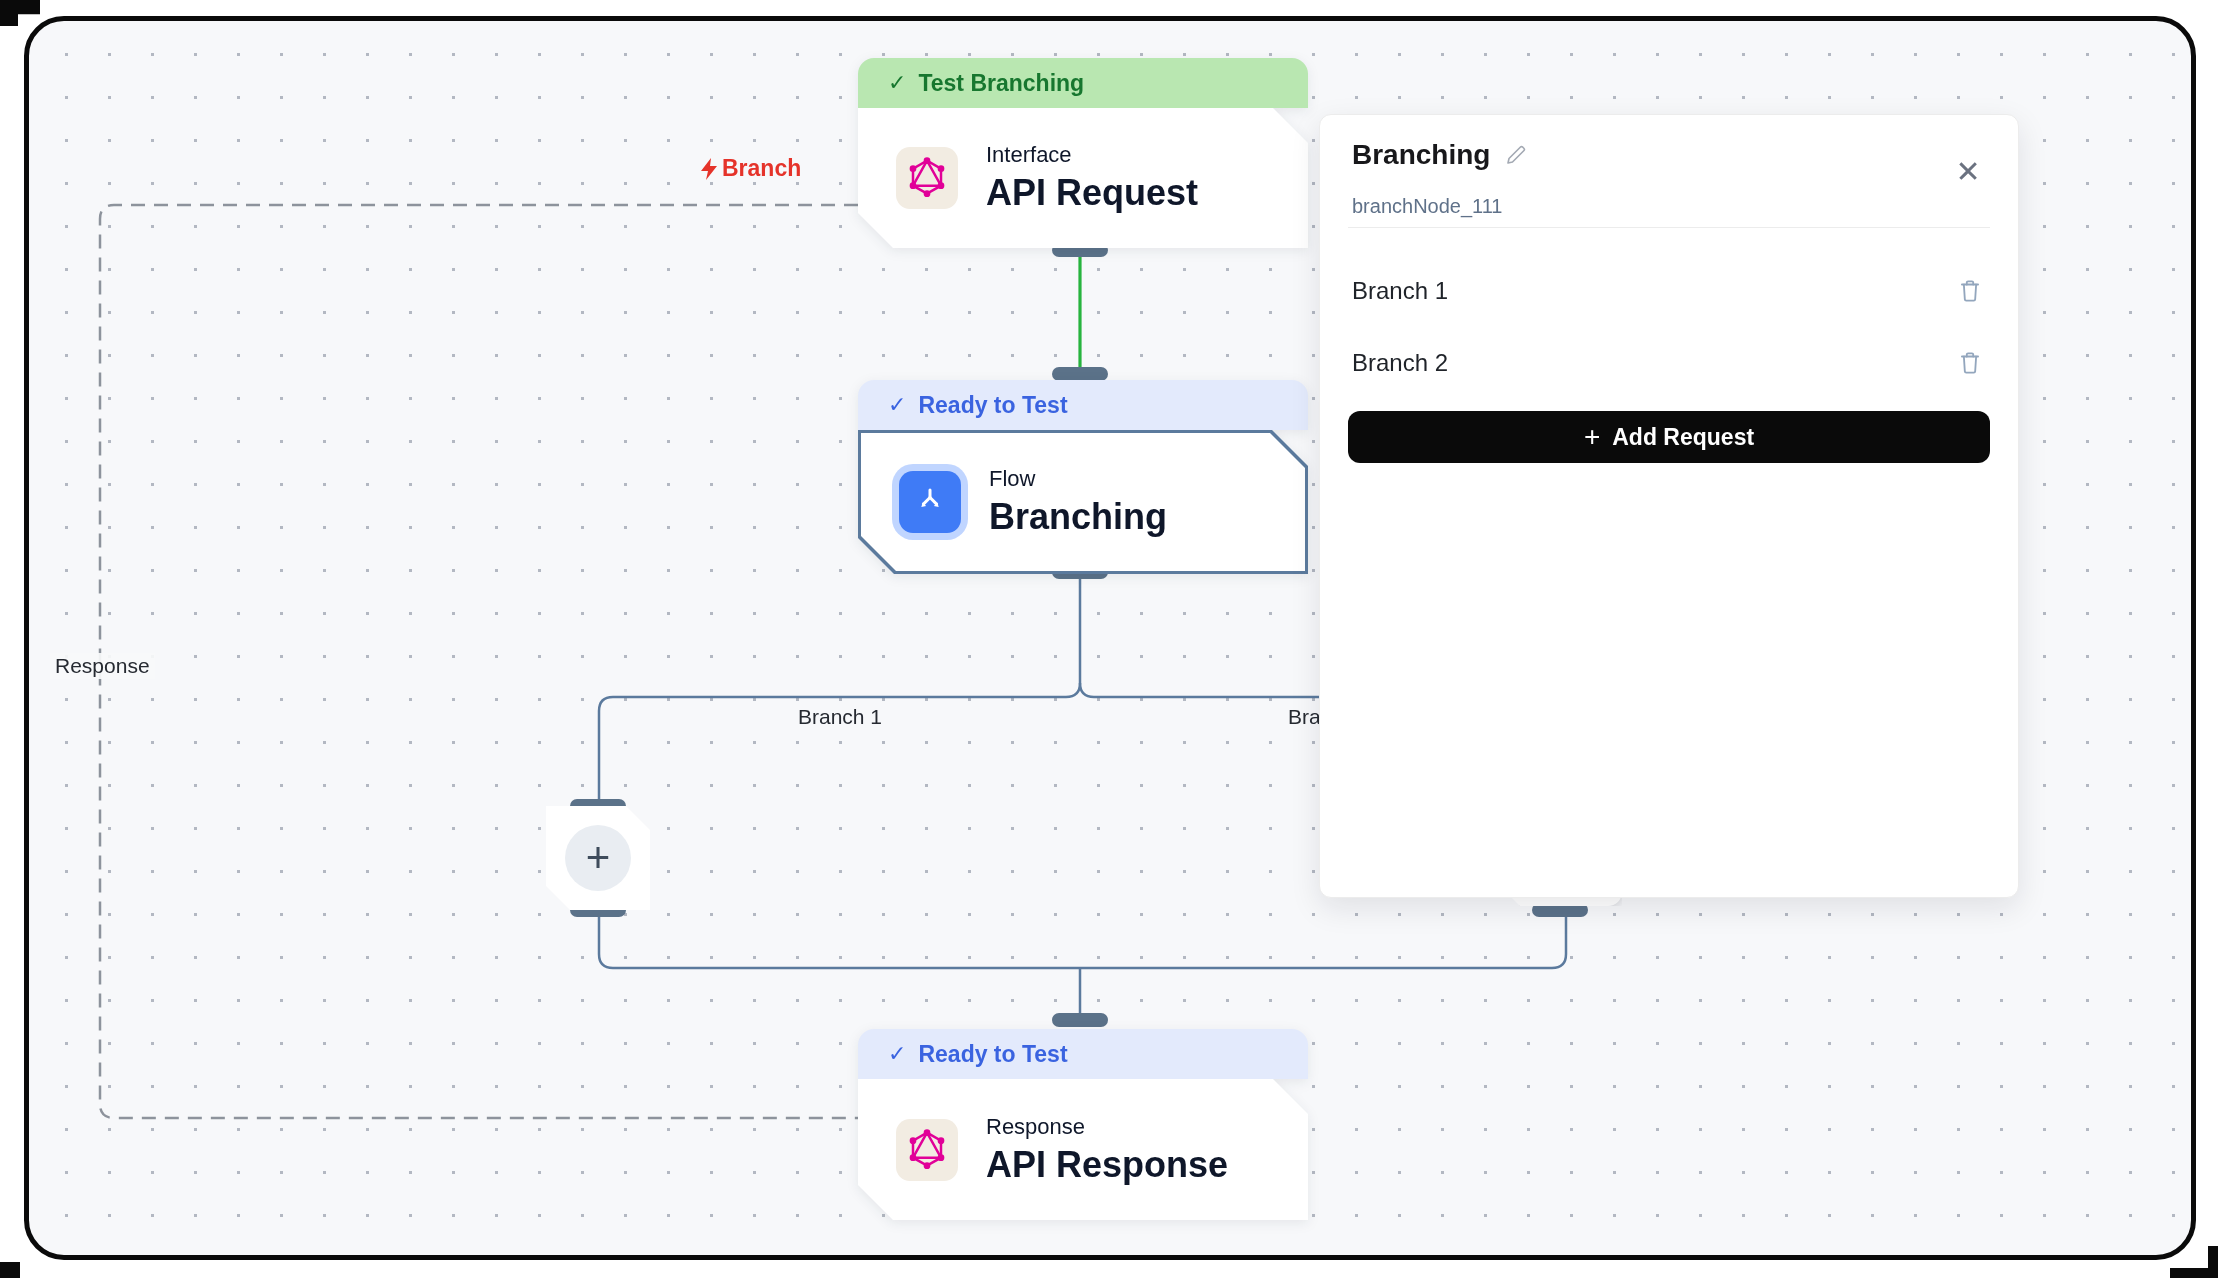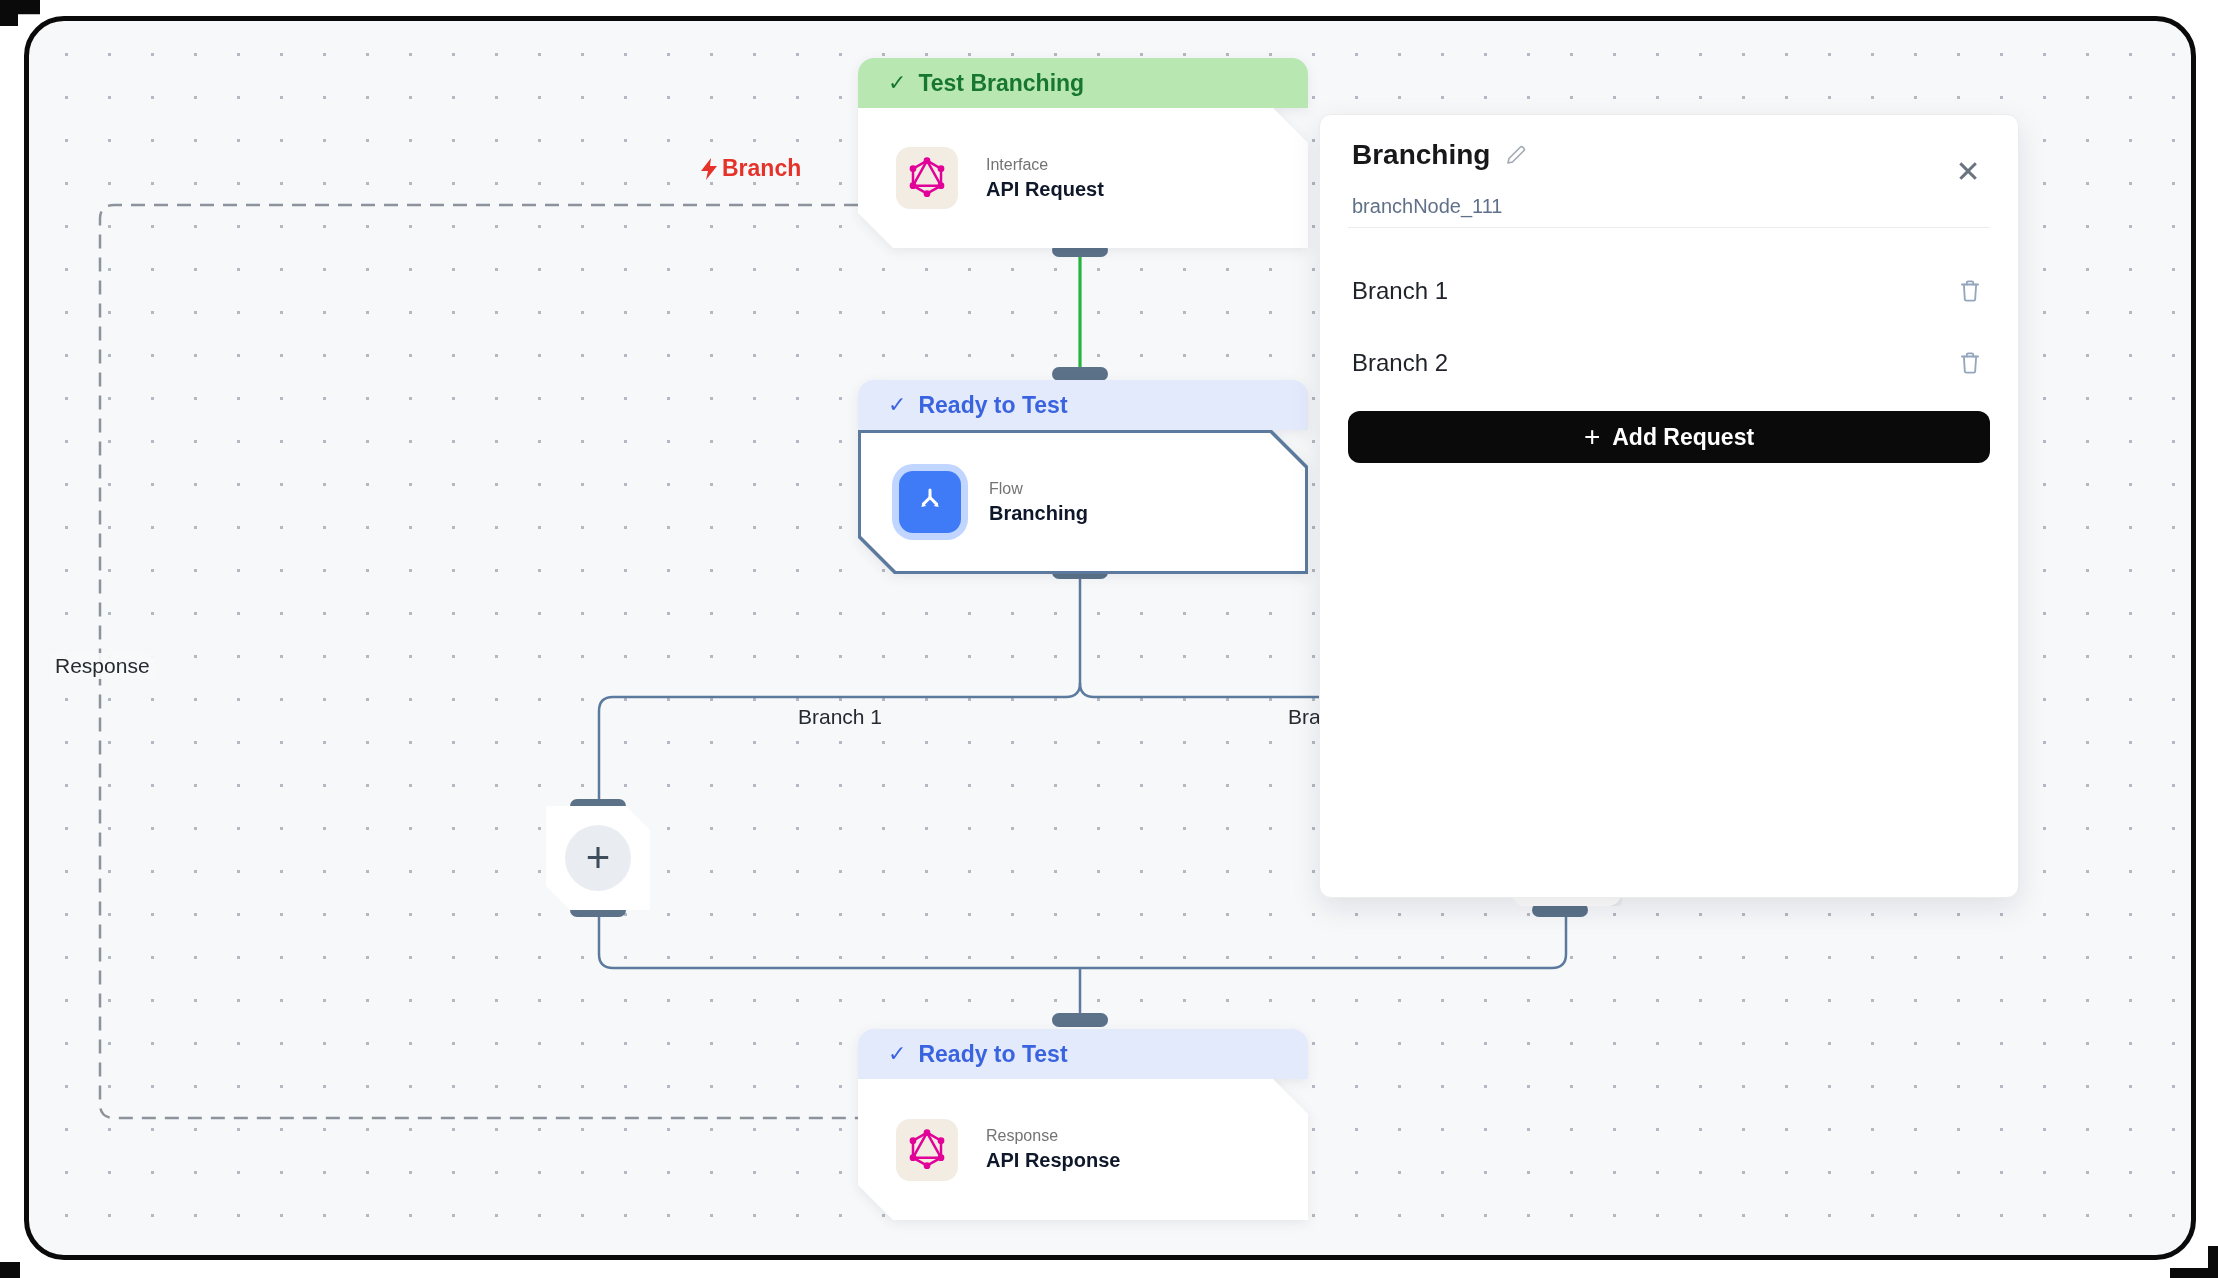--- a/index.html
+++ b/index.html
@@ -37,22 +37,22 @@
   .hdr-check { font-size:22px; font-weight:400; }
   .node-body { background:#ffffff; display:flex; align-items:center; gap:28px; padding-left:38px;
     clip-path:polygon(0 0, calc(100% - 35px) 0, 100% 35px, 100% 100%, 35px 100%, 0 calc(100% - 35px)); }
   .node-body.h140 { height:140px; } .node-body.h142 { height:138px; } .node-body.h146 { height:141px; }
   .bordered { background:#5b7a9d; padding:3px;
     clip-path:polygon(0 0, calc(100% - 36px) 0, 100% 36px, 100% 100%, 36px 100%, 0 calc(100% - 36px)); }
   .node-icon { width:62px; height:62px; border-radius:14px; display:flex; align-items:center; justify-content:center; flex:0 0 auto; }
   .icon-beige { background:#f2ece2; }
   .icon-blue { background:#3f7bf6; border-radius:14px; box-shadow:0 0 0 7px rgba(150,185,255,.6); }
   .node-texts { display:flex; flex-direction:column; gap:4px; }
-  .node-cat { font-size:16px; color:#737373; }
-  .node-title { font-size:20px; font-weight:700; color:#0f172a; }
+  .node-cat { font-size:22px; color:#0f172a; }
+  .node-title { font-size:36px; font-weight:700; color:#0f172a; }
 
   
   .plus-node { position:absolute; left:546px; top:806px; width:104px; height:104px; background:#ffffff; z-index:5;
     clip-path:polygon(0 0, calc(100% - 24px) 0, 100% 24px, 100% 100%, 24px 100%, 0 calc(100% - 24px));
     display:flex; align-items:center; justify-content:center; filter:drop-shadow(0 3px 6px rgba(15,23,42,.10)); }
   .plus-circle { width:66px; height:66px; border-radius:50%; background:#e9edf2; display:flex; align-items:center;
     justify-content:center; font-size:42px; font-weight:300; color:#3f4c5c; cursor:pointer; }
 
   .hidden-node-sliver { position:absolute; left:1498px; top:872px; width:124px; height:34px; background:#ffffff;
     z-index:5; border-radius:4px 4px 14px 14px; box-shadow:0 3px 6px rgba(15,23,42,.10);

